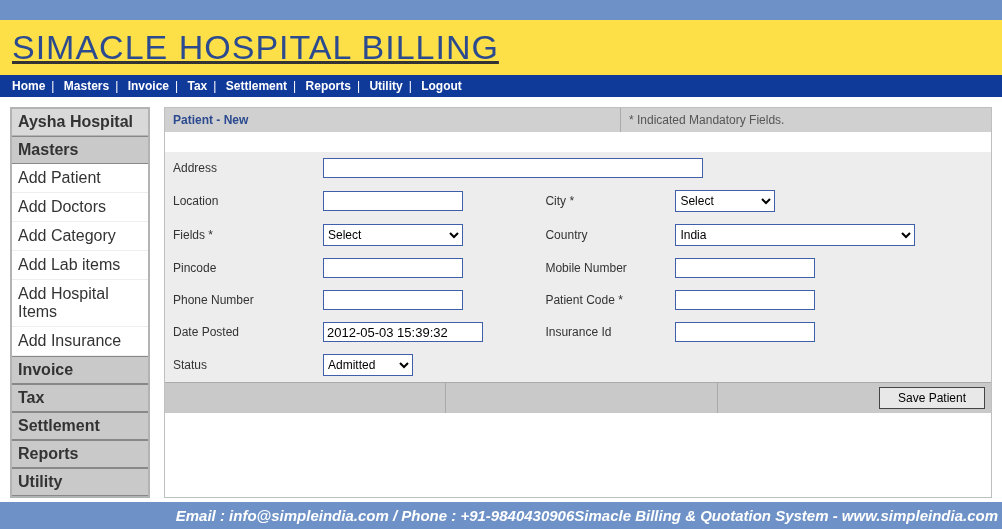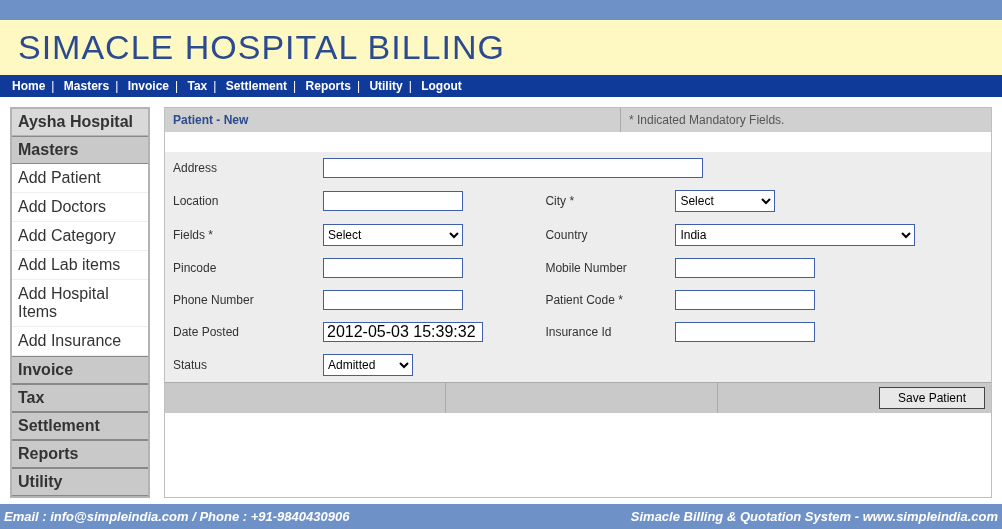--- a/index.html
+++ b/index.html
@@ -11,22 +11,23 @@
     color: #333;
     width: 1002px;
     height: 529px;
     overflow: hidden;
   }
   .topbar {
     height: 20px;
     background: #6e92c7;
   }
   .title-area {
-    background: #fef9c3;
-    padding: 8px 10px 8px 18px;
+    background: #fde047;
+    padding: 8px 10px 8px 12px;
+    text-decoration: underline;
   }
   .title-area h1 {
     margin: 0;
     font-size: 34px;
     font-weight: normal;
     color: #2b4a8f;
     letter-spacing: 1px;
     font-family: Arial, sans-serif;
   }
   .menubar {
@@ -108,21 +109,21 @@
     background: #ededed;
     font-size: 12px;
   }
   .form-table td.label { width: 150px; color:#333; }
   .form-table td.label2 { width: 130px; color:#333; }
   .form-table td.field { }
   .form-table input[type="text"] {
     border: 1px solid #3f5faa;
     height: 20px;
     padding: 1px 3px;
-    font-size: 16px;
+    font-size: 13px;
     font-family: Verdana, sans-serif;
     background:#fff;
   }
   .form-table select {
     border: 1px solid #3f5faa;
     height: 22px;
     background: #fff;
     font-size: 12px;
     font-family: Verdana, sans-serif;
   }
@@ -140,25 +141,25 @@
     font-size: 12px;
     cursor: pointer;
   }
   .bottombar {
     position: absolute;
     bottom: 0;
     left: 0;
     right: 0;
     background: #6e92c7;
     color: #fff;
-    font-size: 13px;
+    font-size: 15px;
     font-weight: bold;
     padding: 5px 4px;
     display: flex;
-    justify-content: space-between;
+    justify-content: flex-end;
     font-style: italic;
   }
   .footer-divs {
     display:flex;
     background:#c9c9c9;
     border-top:1px solid #aaa;
   }
   .footer-cell {
     border-right:1px solid #aaa;
     height:30px;

